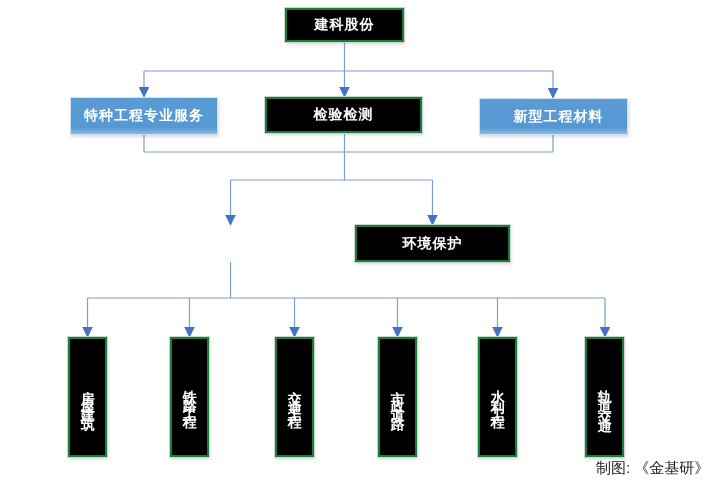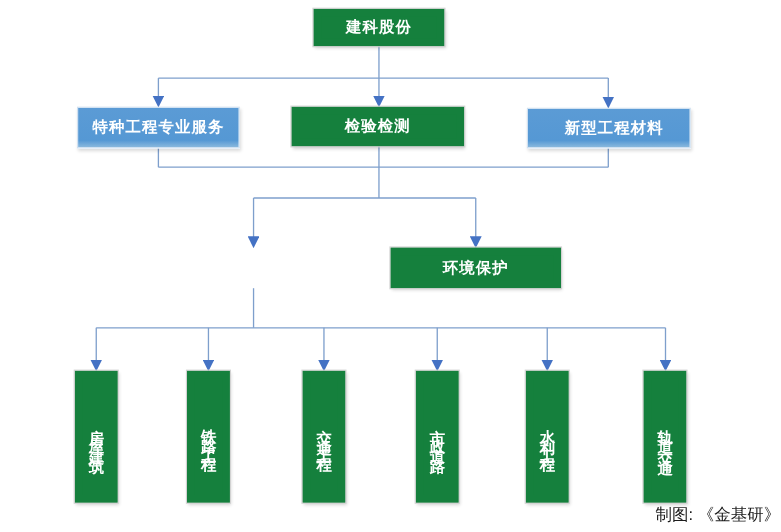--- a/index.html
+++ b/index.html
@@ -7,22 +7,22 @@
     position:relative;width:710px;height:484px;background:#ffffff;
     font-family:"Liberation Sans","DejaVu Sans",sans-serif;overflow:hidden;
   }
   .connectors{position:absolute;left:0;top:0;width:710px;height:484px;pointer-events:none;}
   .box{
     position:absolute;box-sizing:border-box;display:flex;align-items:center;justify-content:center;
     color:#ffffff;font-size:14px;font-weight:700;text-align:center;
     letter-spacing:1px;line-height:1.1;
   }
   .green{
-    background:#15803d;
-    border:7px solid #15803d;
+    background:#000000;
+    border:2px solid #15803d;
     outline:1px solid #d2d2d2;
     box-shadow:1px 2px 3px rgba(0,0,0,0.18);
   }
   .blue{
     background:linear-gradient(180deg,#5b9bd5 0%,#5598d4 82%,#8cbade 100%);
     border:1px solid #cfe0f1;
     box-shadow:1px 2px 3px rgba(0,0,0,0.15);
   }
   .vbox span{
     writing-mode:vertical-rl;

